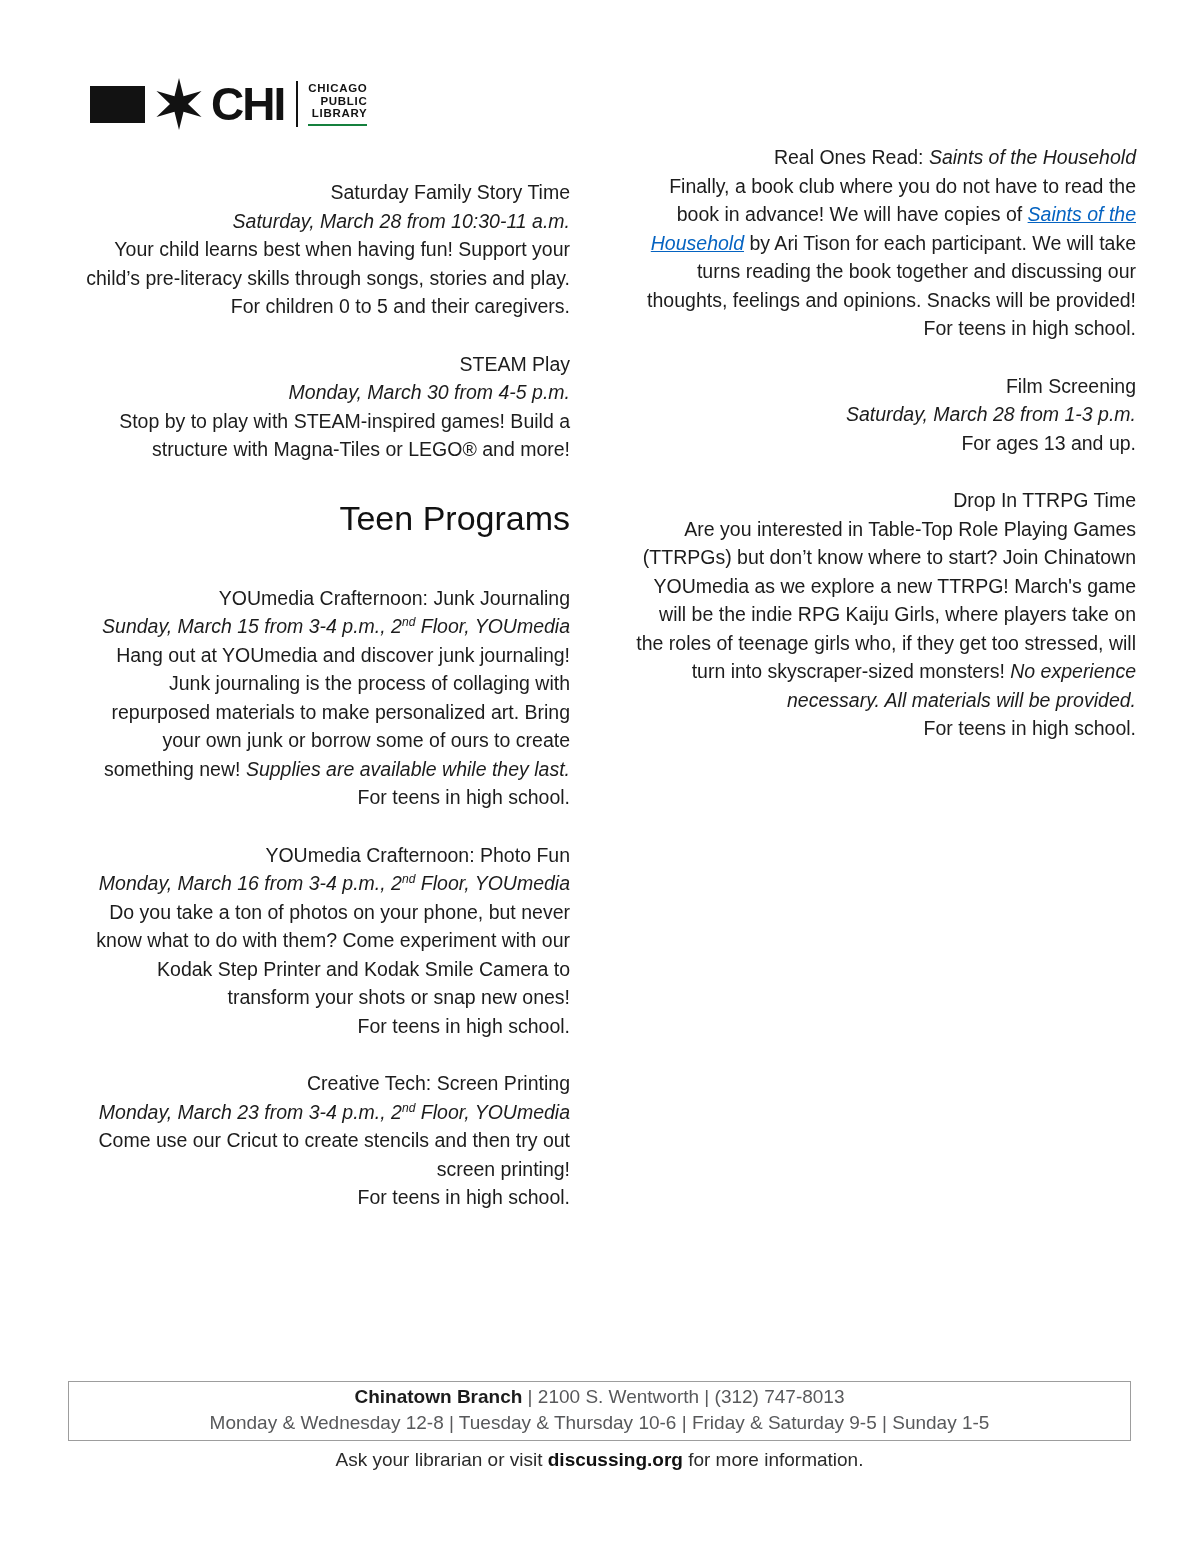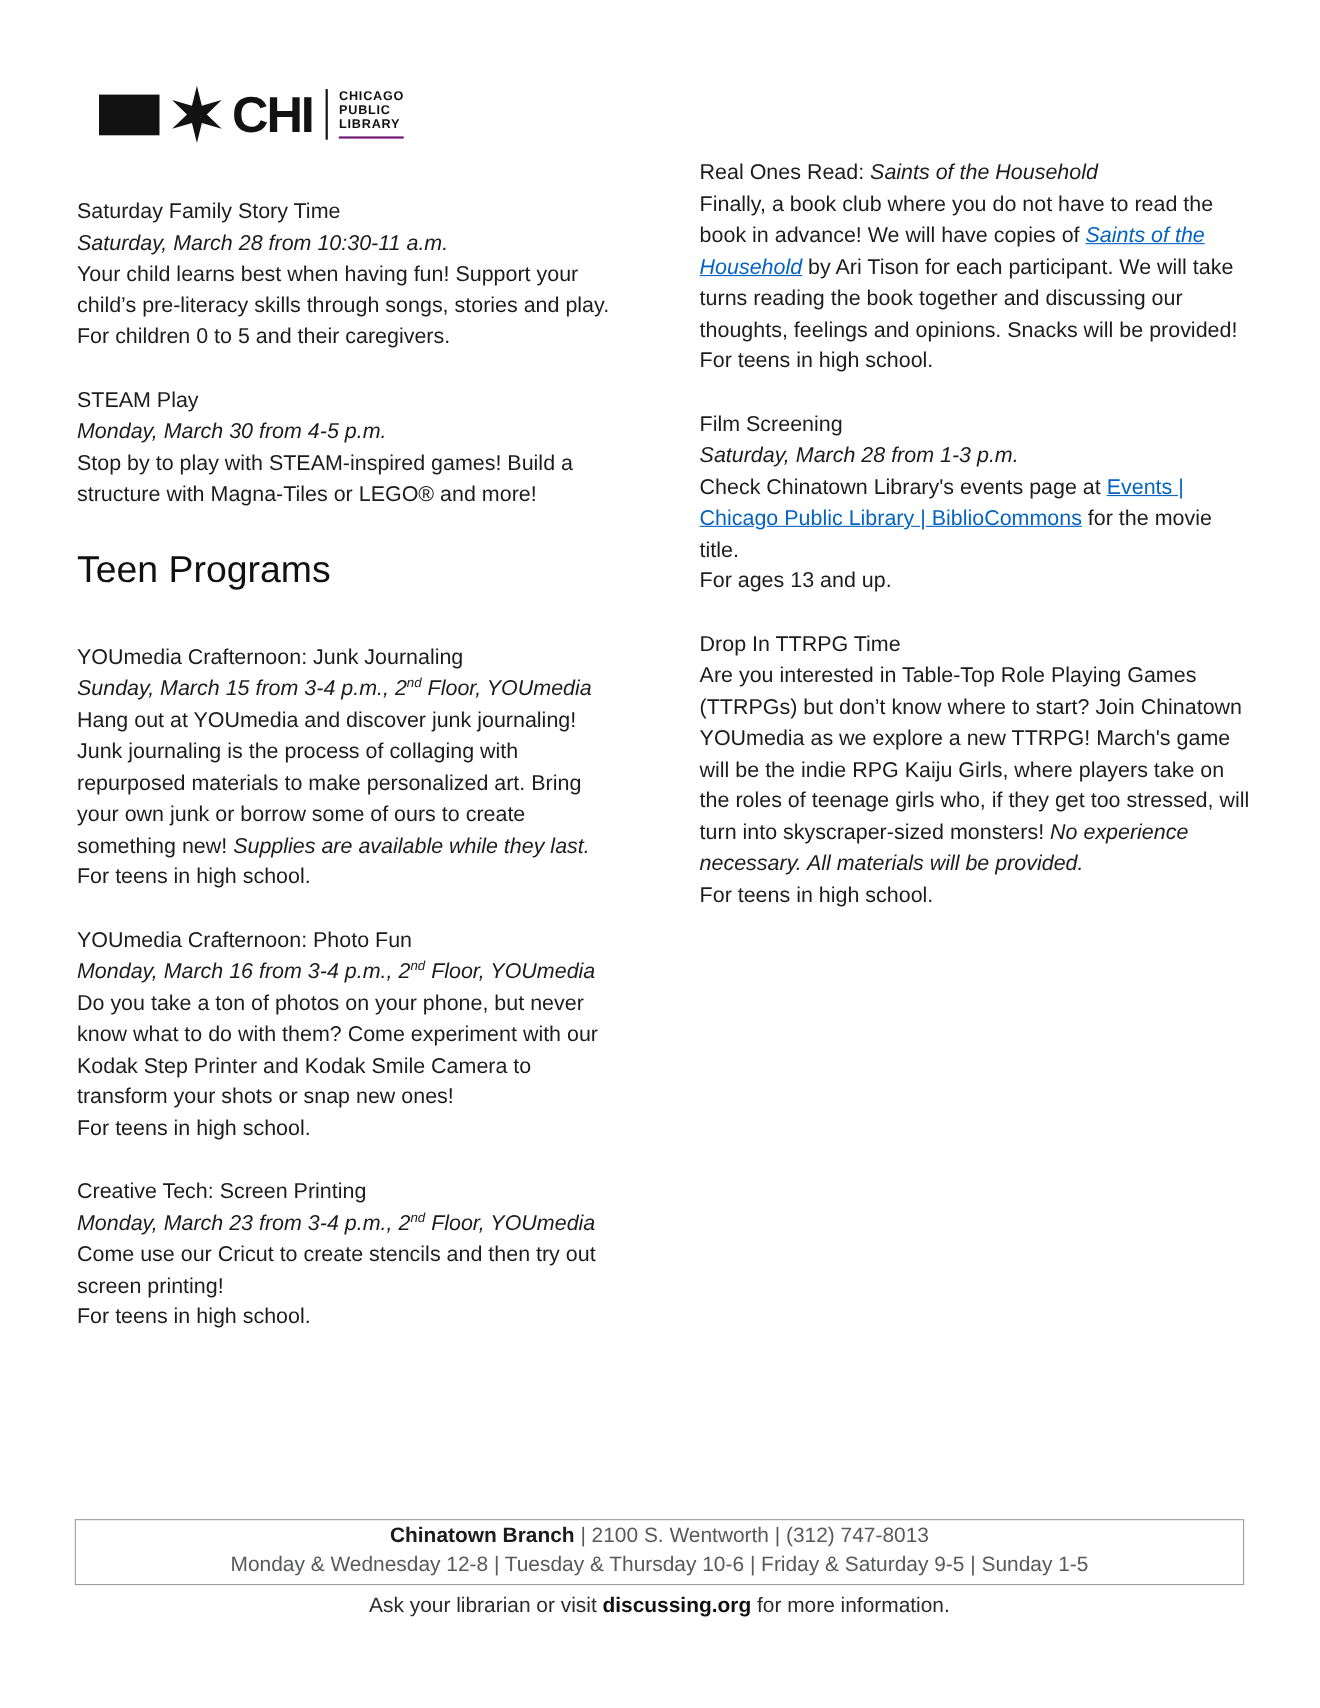--- a/index.html
+++ b/index.html
@@ -6,30 +6,30 @@
   html,body { background:#ffffff; }
   .page {
     position:relative;
     width:1200px; height:1553px;
     background:#ffffff;
     font-family:"Liberation Sans", sans-serif;
     color:#1c1c1c;
     overflow:hidden;
   }
   .content { display:flex; padding:78px 64px 0 70px; gap:66px; }
-  .col { width:500px; }
+  .col { width:500px;text-align:right; }
   .col-right { padding-top:65px; }
 
   
   .logo { display:flex; align-items:center; height:52px; margin:0 0 48px 20px; }
   .logo-flag { width:55px; height:37px; background:#121212; margin-right:8px; }
   .logo-star { width:52px; height:52px; margin-right:6px; }
   .logo-chi { font-size:46px; font-weight:bold; letter-spacing:-2px; color:#121212; margin-right:12px; line-height:46px; }
   .logo-divider { width:2px; height:46px; background:#121212; margin-right:10px; }
-  .logo-org { font-size:11.5px; font-weight:bold; letter-spacing:0.7px; line-height:12.5px; color:#121212; padding-bottom:4px; border-bottom:2px solid #701a75; }
+  .logo-org { font-size:11.5px; font-weight:bold; letter-spacing:0.7px; line-height:12.5px; color:#121212; padding-bottom:4px; border-bottom:2px solid #15803d; }
 
   
   .event { margin-bottom:29px; }
   .event h3, .event p { font-size:19.5px; line-height:28.5px; font-weight:normal; color:#1c1c1c; }
   .event-title { font-weight:bold; }
   .event-date { font-style:italic; }
   .event-audience { font-weight:bold; }
   .italic { font-style:italic;margin-top:40px; }
   sup { font-size:0.62em; line-height:0; vertical-align:super; }
   a.doc-link { color:#0563C1; text-decoration:underline; cursor:pointer; }
@@ -107,21 +107,20 @@
 
       <article class="event">
         <h3 class="event-title"><span>Real Ones Read: </span><span class="italic">Saints of the Household</span></h3>
         <p class="event-body"><span>Finally, a book club where you do not have to read the book in advance! We will have copies of </span><a class="doc-link italic" href="#">Saints of the Household</a><span> by Ari Tison for each participant. We will take turns reading the book together and discussing our thoughts, feelings and opinions. Snacks will be provided!</span></p>
         <p class="event-audience">For teens in high school.</p>
       </article>
 
       <article class="event">
         <h3 class="event-title">Film Screening</h3>
         <p class="event-date">Saturday, March 28 from 1-3 p.m.</p>
-        <p class="event-body"><span>Check Chinatown Library's events page at </span><a class="doc-link" href="#">Events | Chicago Public Library | BiblioCommons</a><span> for the movie title.</span></p>
         <p class="event-audience">For ages 13 and up.</p>
       </article>
 
       <article class="event">
         <h3 class="event-title">Drop In TTRPG Time</h3>
         <p class="event-body"><span>Are you interested in Table-Top Role Playing Games (TTRPGs) but don’t know where to start? Join Chinatown YOUmedia as we explore a new TTRPG! March's game will be the indie RPG Kaiju Girls, where players take on the roles of teenage girls who, if they get too stressed, will turn into skyscraper-sized monsters! </span><span class="italic">No experience necessary. All materials will be provided.</span></p>
         <p class="event-audience">For teens in high school.</p>
       </article>
 
     </section>

